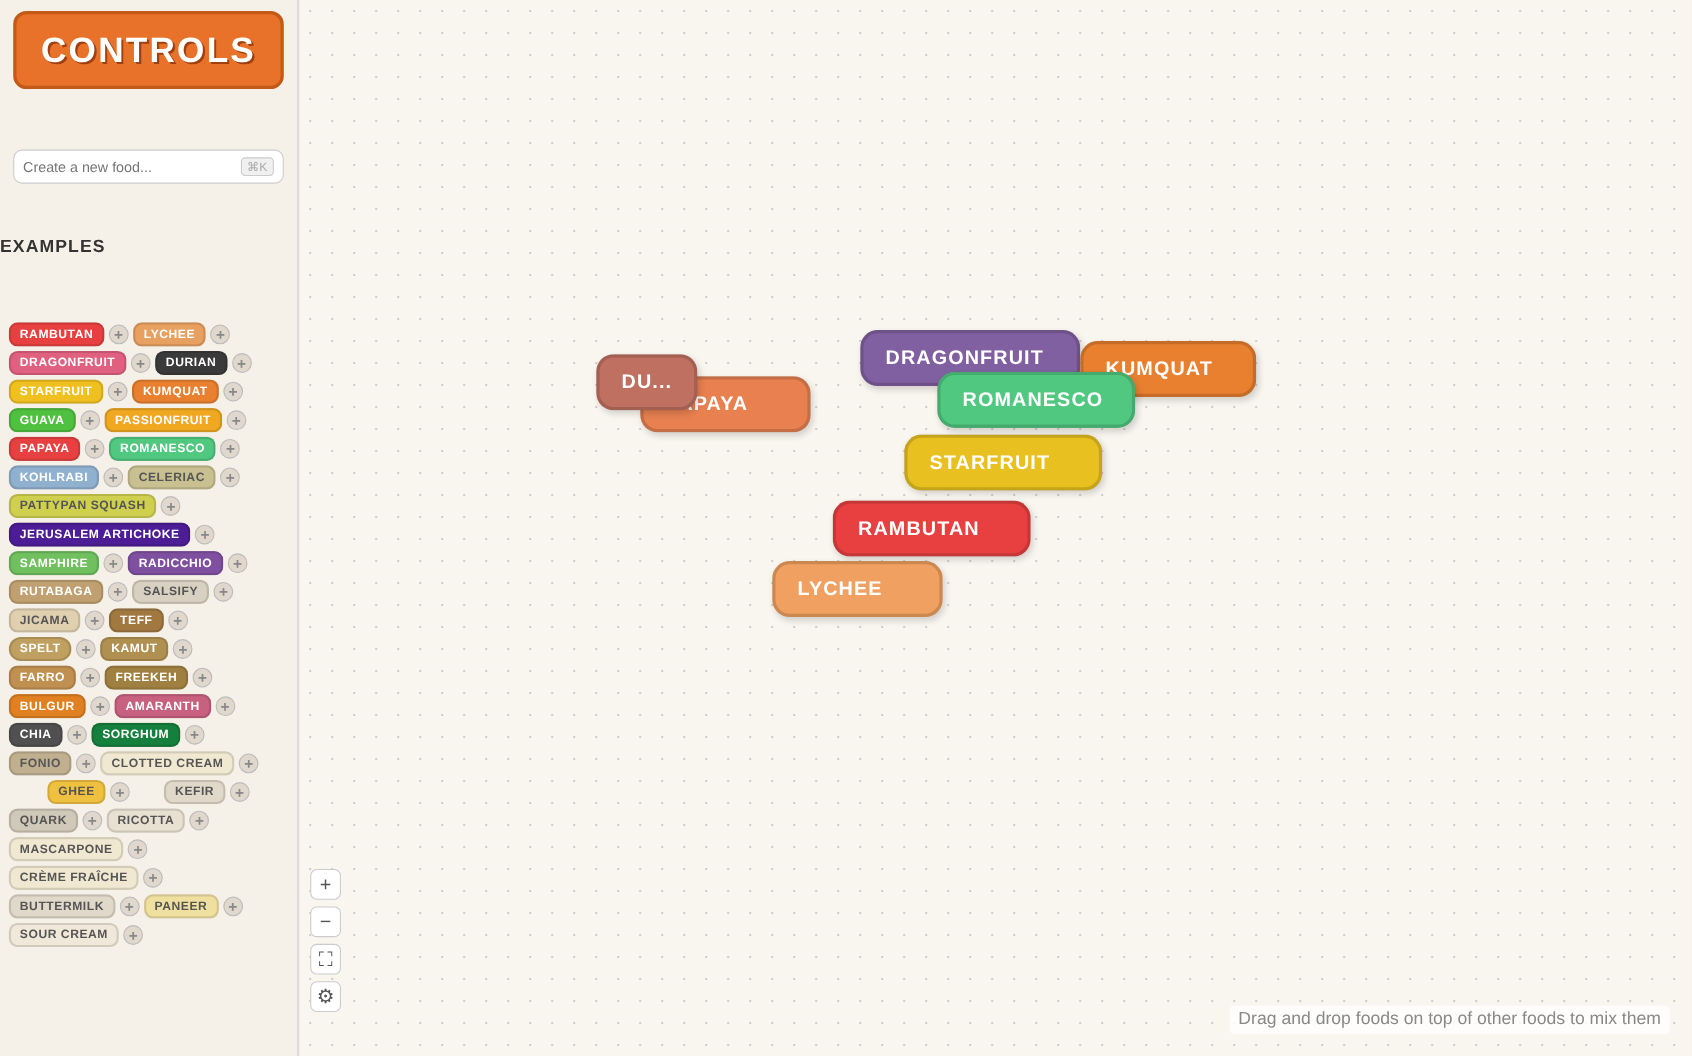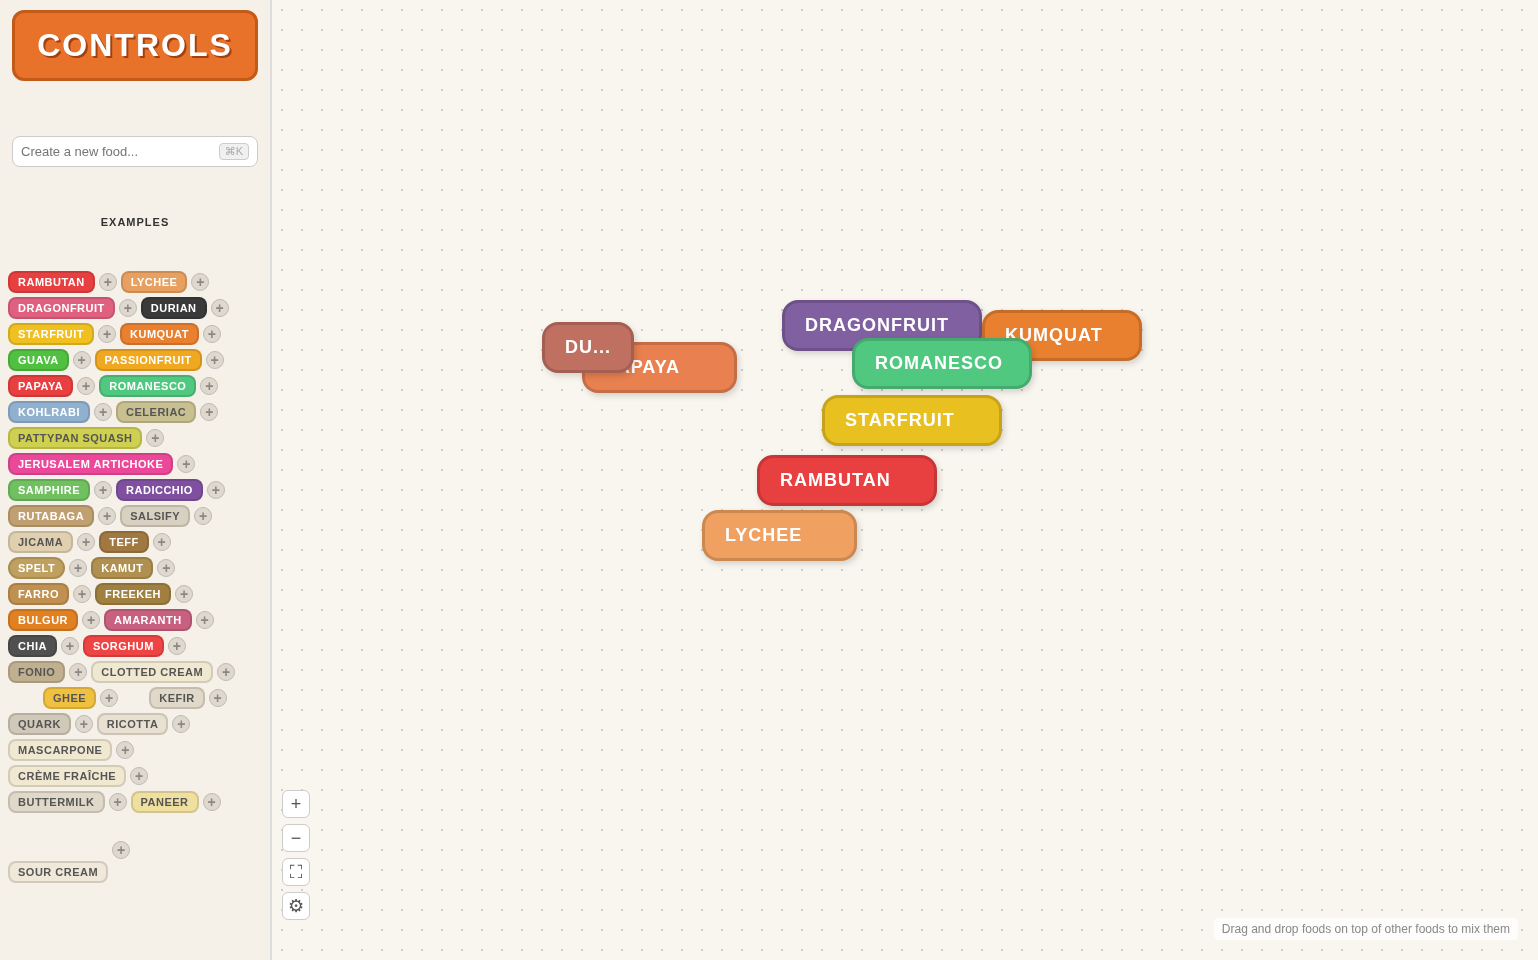--- a/index.html
+++ b/index.html
@@ -60,26 +60,25 @@
     #search-bar .kbd {
       font-size: 11px;
       color: #aaa;
       background: #f0f0f0;
       border: 1px solid #ccc;
       border-radius: 4px;
       padding: 1px 5px;
     }
 
     #examples-label {
-      text-align: center;
-      font-size: 11px;
+      font-size: 16px;
       font-weight: 900;
       color: #333;
       letter-spacing: 1px;
-      margin-bottom: 4px;
+      margin-bottom: 20px;
     }
 
     .food-list {
       padding: 0 8px 10px 8px;
       display: flex;
       flex-direction: column;
       gap: 4px;
     }
 
     .food-row {
@@ -171,21 +170,21 @@
       font-size: 18px;
       cursor: pointer;
       color: #555;
     }
 
     
     #hint-text {
       position: absolute;
       bottom: 20px;
       right: 20px;
-      font-size: 12px;
+      font-size: 16px;
       color: #888;
       background: rgba(255,255,255,0.8);
       padding: 4px 8px;
       border-radius: 4px;
     }
   </style>
 </head>
 <body>
 
 <div id="sidebar">
@@ -234,21 +233,21 @@
         <span class="food-tag" style="background: rgb(144, 176, 208); color: white; border-color: rgba(0, 0, 0, 0.12);">KOHLRABI</span>
         <span class="add-btn">+</span>
         <span class="food-tag" style="background: rgb(200, 192, 144); color: rgb(85, 85, 85); border-color: rgba(0, 0, 0, 0.12);">CELERIAC</span>
         <span class="add-btn">+</span>
       </div>
       <div class="food-row">
         <span class="food-tag" style="background: rgb(208, 208, 80); color: rgb(85, 85, 85); border-color: rgba(0, 0, 0, 0.12);">PATTYPAN SQUASH</span>
         <span class="add-btn">+</span>
       </div>
       <div class="food-row">
-        <span class="food-tag" style="background: #ec4899; color: white; border-color: rgba(0, 0, 0, 0.12);">JERUSALEM ARTICHOKE</span>
+        <span class="food-tag" style="background: #4c1d95; color: white; border-color: rgba(0, 0, 0, 0.12);">JERUSALEM ARTICHOKE</span>
         <span class="add-btn">+</span>
       </div>
       <div class="food-row">
         <span class="food-tag" style="background: rgb(112, 192, 96); color: white; border-color: rgba(0, 0, 0, 0.12);">SAMPHIRE</span>
         <span class="add-btn">+</span>
         <span class="food-tag" style="background: rgb(128, 80, 160); color: white; border-color: rgba(0, 0, 0, 0.12);">RADICCHIO</span>
         <span class="add-btn">+</span>
       </div>
       <div class="food-row">
         <span class="food-tag" style="background: rgb(192, 160, 112); color: white; border-color: rgba(0, 0, 0, 0.12);">RUTABAGA</span>
@@ -276,21 +275,21 @@
       </div>
       <div class="food-row">
         <span class="food-tag" style="background: rgb(224, 128, 32); color: white; border-color: rgba(0, 0, 0, 0.12);">BULGUR</span>
         <span class="add-btn">+</span>
         <span class="food-tag" style="background: rgb(200, 96, 128); color: white; border-color: rgba(0, 0, 0, 0.12);">AMARANTH</span>
         <span class="add-btn">+</span>
       </div>
       <div class="food-row">
         <span class="food-tag" style="background: rgb(80, 80, 80); color: white; border-color: rgba(0, 0, 0, 0.12);">CHIA</span>
         <span class="add-btn">+</span>
-        <span class="food-tag" style="background: #ef4444; color: white; border-color: rgba(0, 0, 0, 0.12);">SORGHUM</span>
+        <span class="food-tag" style="background: #15803d; color: white; border-color: rgba(0, 0, 0, 0.12);">SORGHUM</span>
         <span class="add-btn">+</span>
       </div>
       <div class="food-row">
         <span class="food-tag" style="background: rgb(192, 176, 144); color: rgb(85, 85, 85); border-color: rgba(0, 0, 0, 0.12);">FONIO</span>
         <span class="add-btn">+</span>
         <span class="food-tag" style="background: rgb(240, 232, 208); color: rgb(85, 85, 85); border-color: rgba(0, 0, 0, 0.12);">CLOTTED CREAM</span>
         <span class="add-btn">+</span>
       </div>
       <div class="food-row">
         <span class="food-tag" style="background: rgb(240, 192, 64); color: rgb(85, 85, 85); border-color: rgba(0, 0, 0, 0.12); margin-left: 35px;">GHEE</span>
@@ -312,21 +311,21 @@
         <span class="food-tag" style="background: rgb(240, 232, 208); color: rgb(85, 85, 85); border-color: rgba(0, 0, 0, 0.12);">CRÈME FRAÎCHE</span>
         <span class="add-btn">+</span>
       </div>
       <div class="food-row">
         <span class="food-tag" style="background: rgb(224, 216, 200); color: rgb(85, 85, 85); border-color: rgba(0, 0, 0, 0.12);">BUTTERMILK</span>
         <span class="add-btn">+</span>
         <span class="food-tag" style="background: rgb(240, 224, 160); color: rgb(85, 85, 85); border-color: rgba(0, 0, 0, 0.12);">PANEER</span>
         <span class="add-btn">+</span>
       </div>
       <div class="food-row">
-        <span class="food-tag" style="background: rgb(240, 232, 216); color: rgb(85, 85, 85); border-color: rgba(0, 0, 0, 0.12); margin-top: 44px;">SOUR CREAM</span>
+        <span class="food-tag" style="background: rgb(240, 232, 216); color: rgb(85, 85, 85); border-color: rgba(0, 0, 0, 0.12);">SOUR CREAM</span>
         <span class="add-btn">+</span>
       </div>
     </div>
 </div>
 
 <div id="canvas-area">
 
   <div id="canvas-toolbar">
     <div class="toolbar-btn">+</div>
     <div class="toolbar-btn">−</div>

